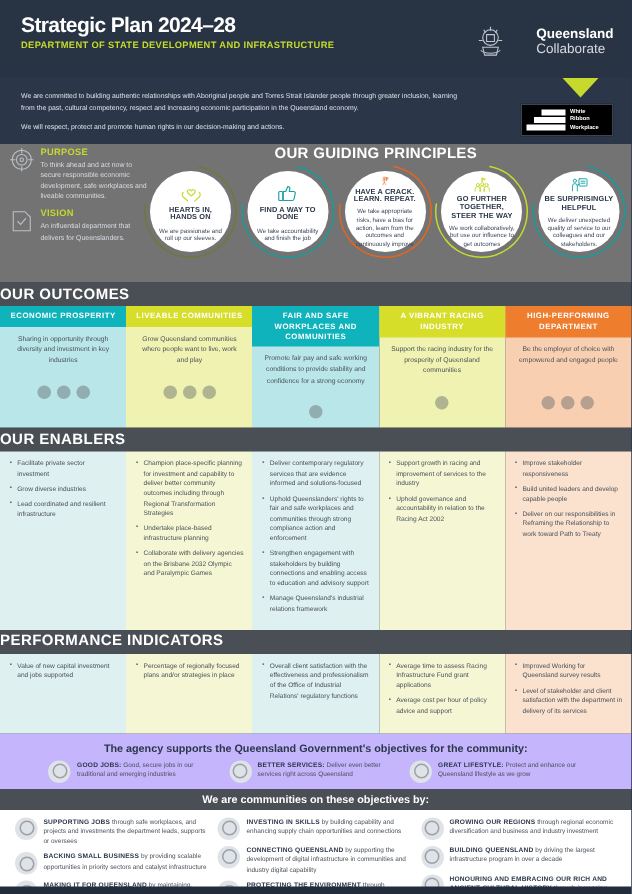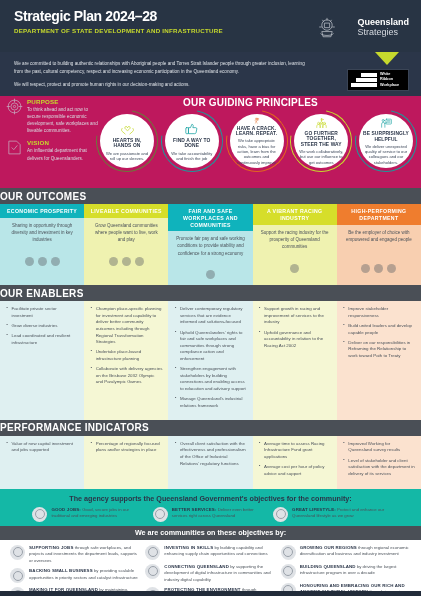--- a/index.html
+++ b/index.html
@@ -30,21 +30,21 @@
   .wrw-bars { display:flex; flex-direction:column; gap:1.5px; width:26px; }
   .wrw-bars i { display:block; height:3.4px; background:#fff; }
   .wrw-bars i:nth-child(1){ width:60%; margin-left:40%;}
   .wrw-bars i:nth-child(2){ width:80%; margin-left:20%;}
   .wrw-bars i:nth-child(3){ width:100%;}
   .wrw-txt { font-size:3.8px; font-weight:bold; line-height:1.35; color:#fff; }
   .greenflag { position:absolute; right:22px; top:0px; width:0; height:0;
       border-left:12px solid transparent; border-right:12px solid transparent; border-top:13px solid #c6d92d;}
 
   
-  .principles { position:relative; background:#be185d; height:92px; }
+  .principles { position:relative; background:#737373; height:92px; }
   .pr-title { text-align:center; font-size:10px; font-weight:bold; letter-spacing:.2px; padding-top:1px; margin-left:80px;}
   .pv { position:absolute; left:6px; top:2px; width:92px; }
   .pv-block { display:flex; gap:4px; margin-bottom:5px; }
   .pv-ico { width:17px; height:17px; flex:0 0 17px; opacity:.85; }
   .pv-h { font-size:6.2px; font-weight:bold; color:#c6d92d; letter-spacing:.2px; }
   .pv-b { font-size:4.6px; line-height:1.55; color:#d9dde3; margin-top:1px;}
 
   .circles { position:absolute; left:96px; top:14px; right:4px; display:flex; justify-content:space-between; }
   .circ-wrap { position:relative; width:62px; height:62px; }
   .ring { position:absolute; inset:0; border-radius:50%; border:1.6px solid transparent; }
@@ -68,21 +68,21 @@
 
   
   .en-body { font-size:4.4px; line-height:1.5; padding:5px 6px 7px 7px; }
   .en-body li { margin-bottom:3.5px; list-style:none; position:relative; padding-left:4.5px; }
   .en-body li:before { content:"▪"; position:absolute; left:-0.5px; top:-1px; font-size:4px; color:#5a6068; }
   .pi-body { font-size:4.4px; line-height:1.5; padding:5px 6px 8px 7px; min-height:44px;}
   .pi-body li { margin-bottom:3.5px; list-style:none; position:relative; padding-left:4.5px; }
   .pi-body li:before { content:"▪"; position:absolute; left:-0.5px; top:-1px; font-size:4px; color:#5a6068; }
 
   
-  .obj { background:#14b8a6; color:#3d4450; padding:5px 18px 4px; }
+  .obj { background:#c4b5fd; color:#3d4450; padding:5px 18px 4px; }
   .obj-title { text-align:center; font-size:7.2px; font-weight:bold; color:#2b3649; margin-bottom:4px; }
   .obj-row { display:flex; justify-content:space-around; padding:0 12px; }
   .obj-item { display:flex; gap:4px; width:32%; }
   .obj-ico { width:15px; height:15px; flex:0 0 15px; border-radius:50%; background:#dfe2e6; position:relative;}
   .obj-ico:after{content:"";position:absolute;inset:2.5px;border:1px solid #9aa1aa;border-radius:50%;}
   .obj-txt { font-size:4.3px; line-height:1.5; color:#4a5159; }
   .obj-txt b { font-weight:bold; color:#2b3649; font-size:4.4px; letter-spacing:.15px;}
 
   .delivering-head { background:#4a4f56; color:#fff; text-align:center;
                      font-size:7.2px; font-weight:bold; padding:2.5px 0; }
@@ -105,21 +105,21 @@
           <circle cx="20" cy="17" r="8"></circle>
             <path d="M12 27h16l-2 8H14z"></path>
           <path d="M20 6v4M13 9l2 3M27 9l-2 3"></path>
             <path d="M8 20h4M28 20h4"></path>
           <path d="M16 14h8v7h-8z"></path>
             <path d="M10 30c3 4 17 4 20 0"></path>
         </g>
       </svg>
       <div class="qgov-text">
         <div class="l1">Queensland</div>
-        <div class="l2">Strategies</div>
+        <div class="l2">Collaborate</div>
       </div>
     </div>
   </div>
 
   <div class="commit">
     <div class="greenflag"></div>
     <p>We are committed to building authentic relationships with Aboriginal people and Torres Strait Islander people through greater inclusion, learning from the past, cultural competency, respect and increasing economic participation in the Queensland economy.</p>
     <p>We will respect, protect and promote human rights in our decision-making and actions.</p>
     <div class="wrw">
       <div class="wrw-bars">

